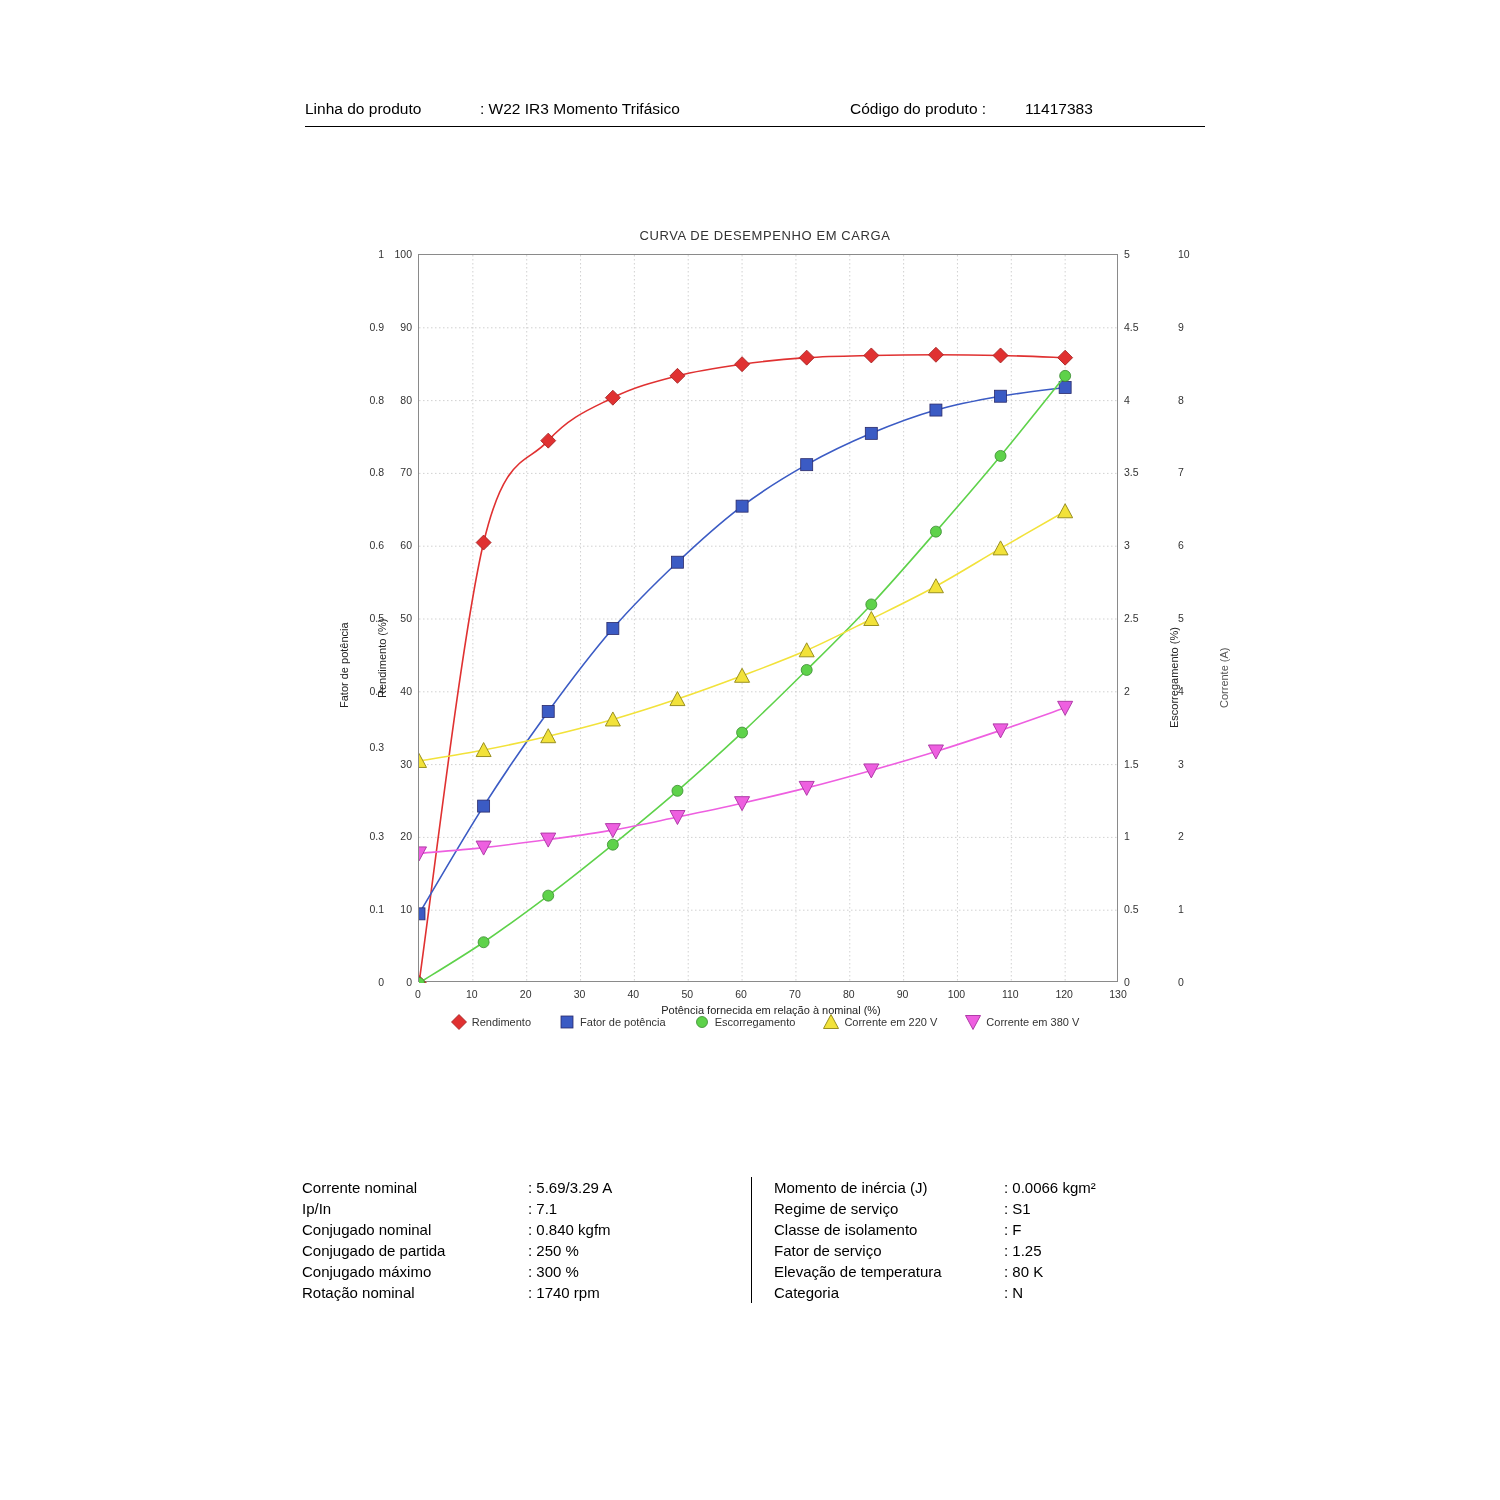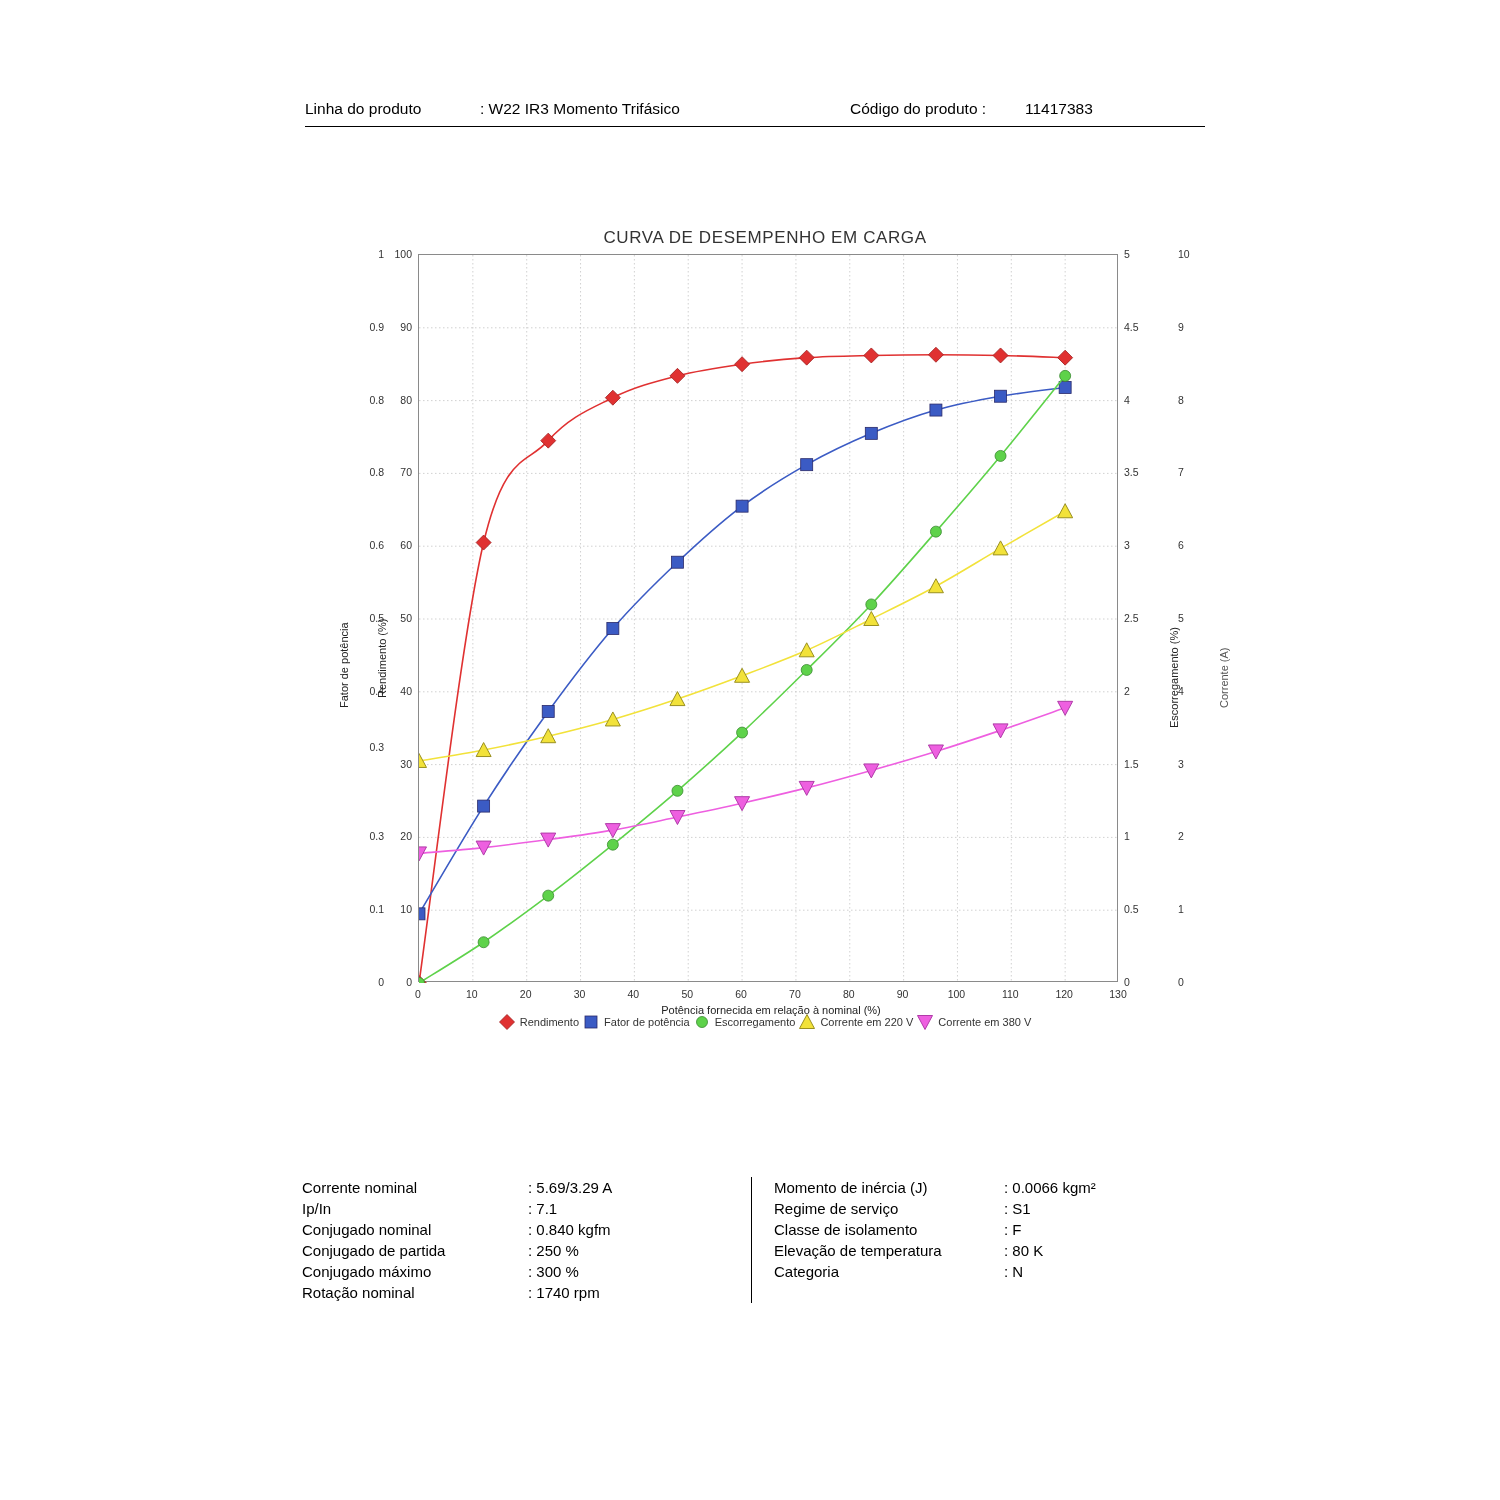--- a/index.html
+++ b/index.html
@@ -45,21 +45,21 @@
     top: 228px;
     width: 890px;
     height: 820px;
   }
   .chart-title {
     position: absolute;
     left: 0;
     top: 0;
     width: 890px;
     text-align: center;
-    font-size: 17px;
+    font-size: 13px;
     letter-spacing: 0.6px;
     color: #333;
   }
   
   .plot {
     position: absolute;
     left: 98px;
     top: 26px;
     width: 700px;
     height: 728px;
@@ -110,21 +110,21 @@
 
   
   .legend {
     position: absolute;
     left: 0;
     top: 786px;
     width: 890px;
     display: flex;
     justify-content: center;
     align-items: flex-start;
-    gap: 4px;
+    gap: 28px;
     font-size: 11px;
     color: #333;
   }
   .leg-item { display: flex; align-items: center; gap: 5px; }
 
   
   .spec {
     position: absolute;
     left: 296px;
     top: 1172px;
@@ -423,20 +423,24 @@
         </div>
         <div class="spec-line">
           <span class="k">Regime de serviço</span>
           <span class="v">: S1</span>
         </div>
         <div class="spec-line">
           <span class="k">Classe de isolamento</span>
           <span class="v">: F</span>
         </div>
         <div class="spec-line">
+          <span class="k">Fator de serviço</span>
+          <span class="v">: 1.25</span>
+        </div>
+        <div class="spec-line">
           <span class="k">Elevação de temperatura</span>
           <span class="v">: 80 K</span>
         </div>
         <div class="spec-line">
           <span class="k">Categoria</span>
           <span class="v">: N</span>
         </div>
       </div>
   </div>
 </div>

